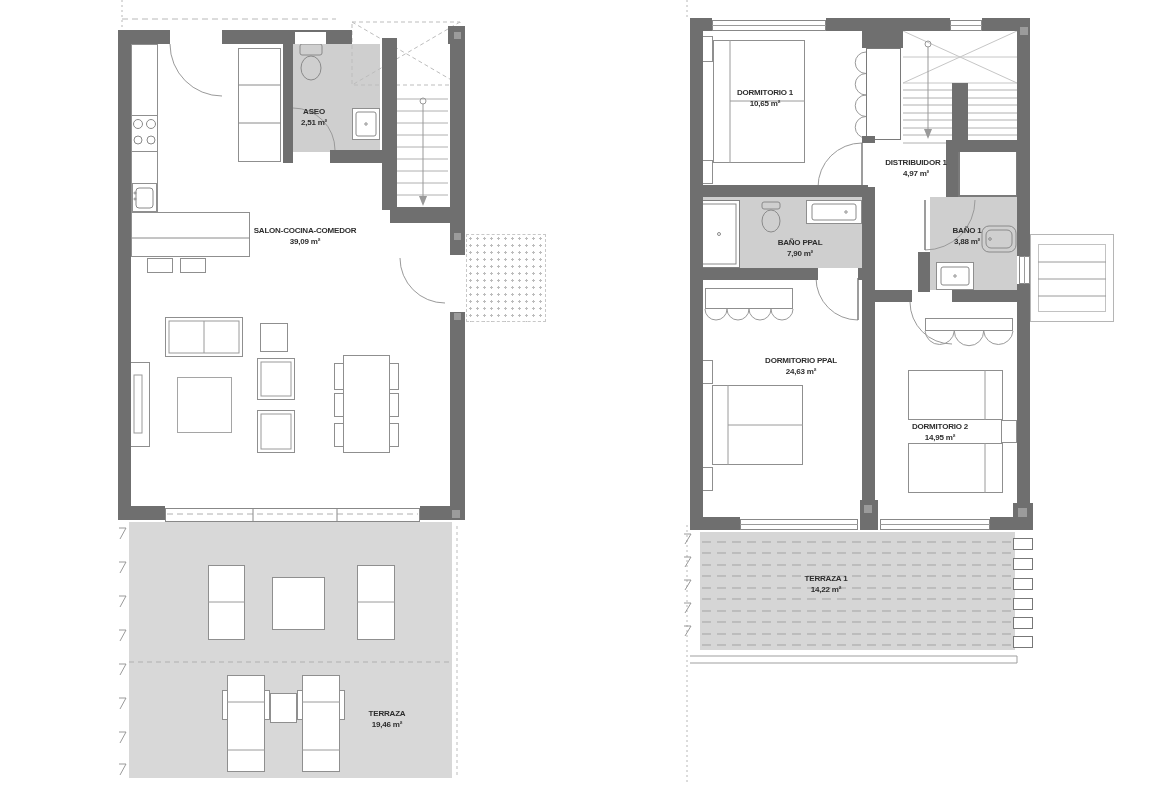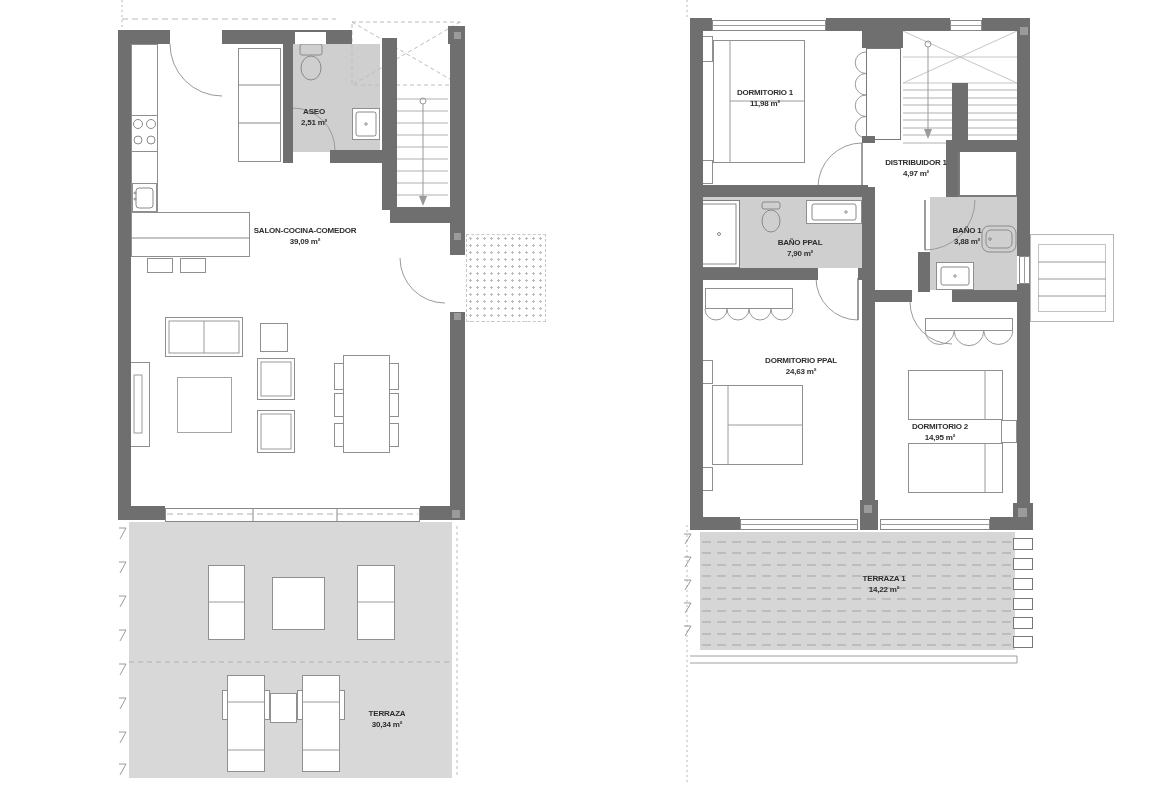--- a/index.html
+++ b/index.html
@@ -251,25 +251,25 @@
   <div class="lbl" style="left:314px;top:117px;text-align:center;">
     <span>ASEO</span>
     <span>2,51 m²</span>
   </div>
   <div class="lbl" style="left:305px;top:236px;">
     <span>SALON-COCINA-COMEDOR</span>
     <span>39,09 m²</span>
   </div>
   <div class="lbl" style="left:387px;top:719px;">
     <span>TERRAZA</span>
-    <span>30,34 m²</span>
+    <span>19,46 m²</span>
   </div>
   <div class="lbl" style="left:765px;top:98px;">
     <span>DORMITORIO 1</span>
-    <span>11,98 m²</span>
+    <span>10,65 m²</span>
   </div>
   <div class="lbl" style="left:916px;top:168px;">
     <span>DISTRIBUIDOR 1</span>
     <span>4,97 m²</span>
   </div>
   <div class="lbl" style="left:800px;top:248px;">
     <span>BAÑO PPAL</span>
     <span>7,90 m²</span>
   </div>
   <div class="lbl" style="left:967px;top:236px;">
@@ -277,18 +277,18 @@
     <span>3,88 m²</span>
   </div>
   <div class="lbl" style="left:801px;top:366px;">
     <span>DORMITORIO PPAL</span>
     <span>24,63 m²</span>
   </div>
   <div class="lbl" style="left:940px;top:432px;">
     <span>DORMITORIO 2</span>
     <span>14,95 m²</span>
   </div>
-  <div class="lbl" style="left:884px;top:584px;">
+  <div class="lbl" style="left:826px;top:584px;">
     <span>TERRAZA 1</span>
     <span>14,22 m²</span>
   </div>
 
 </div>
 
 </body></html>

